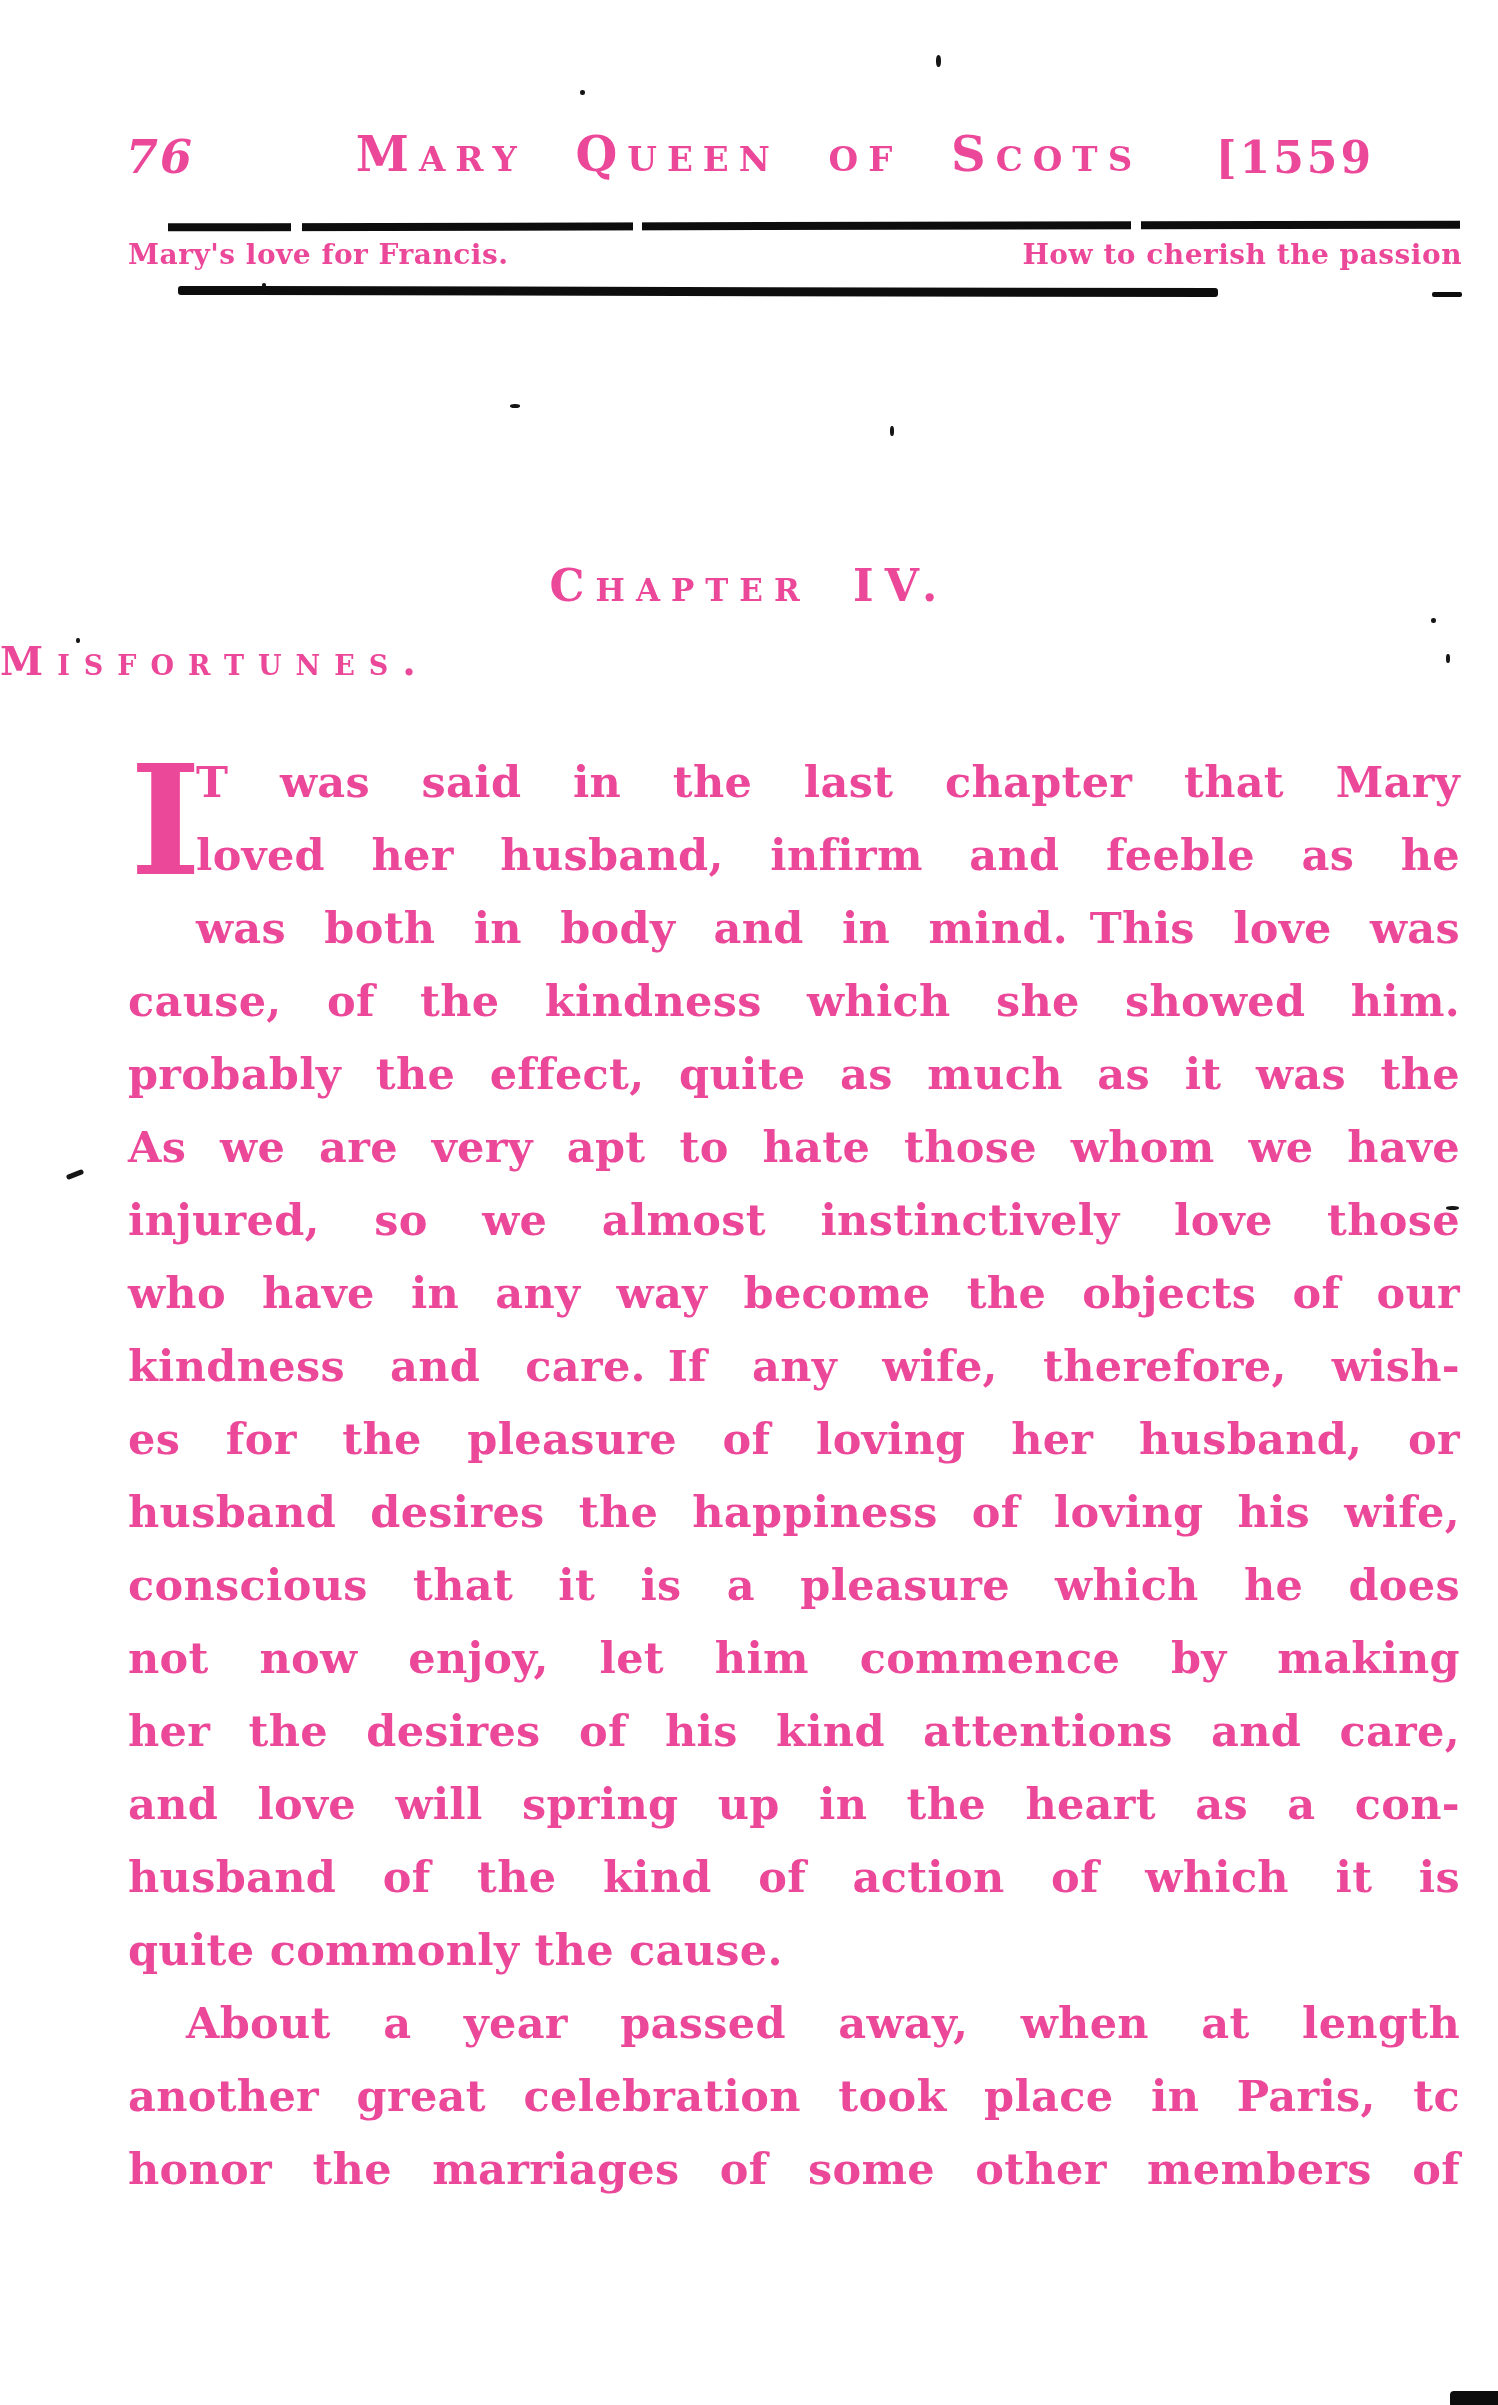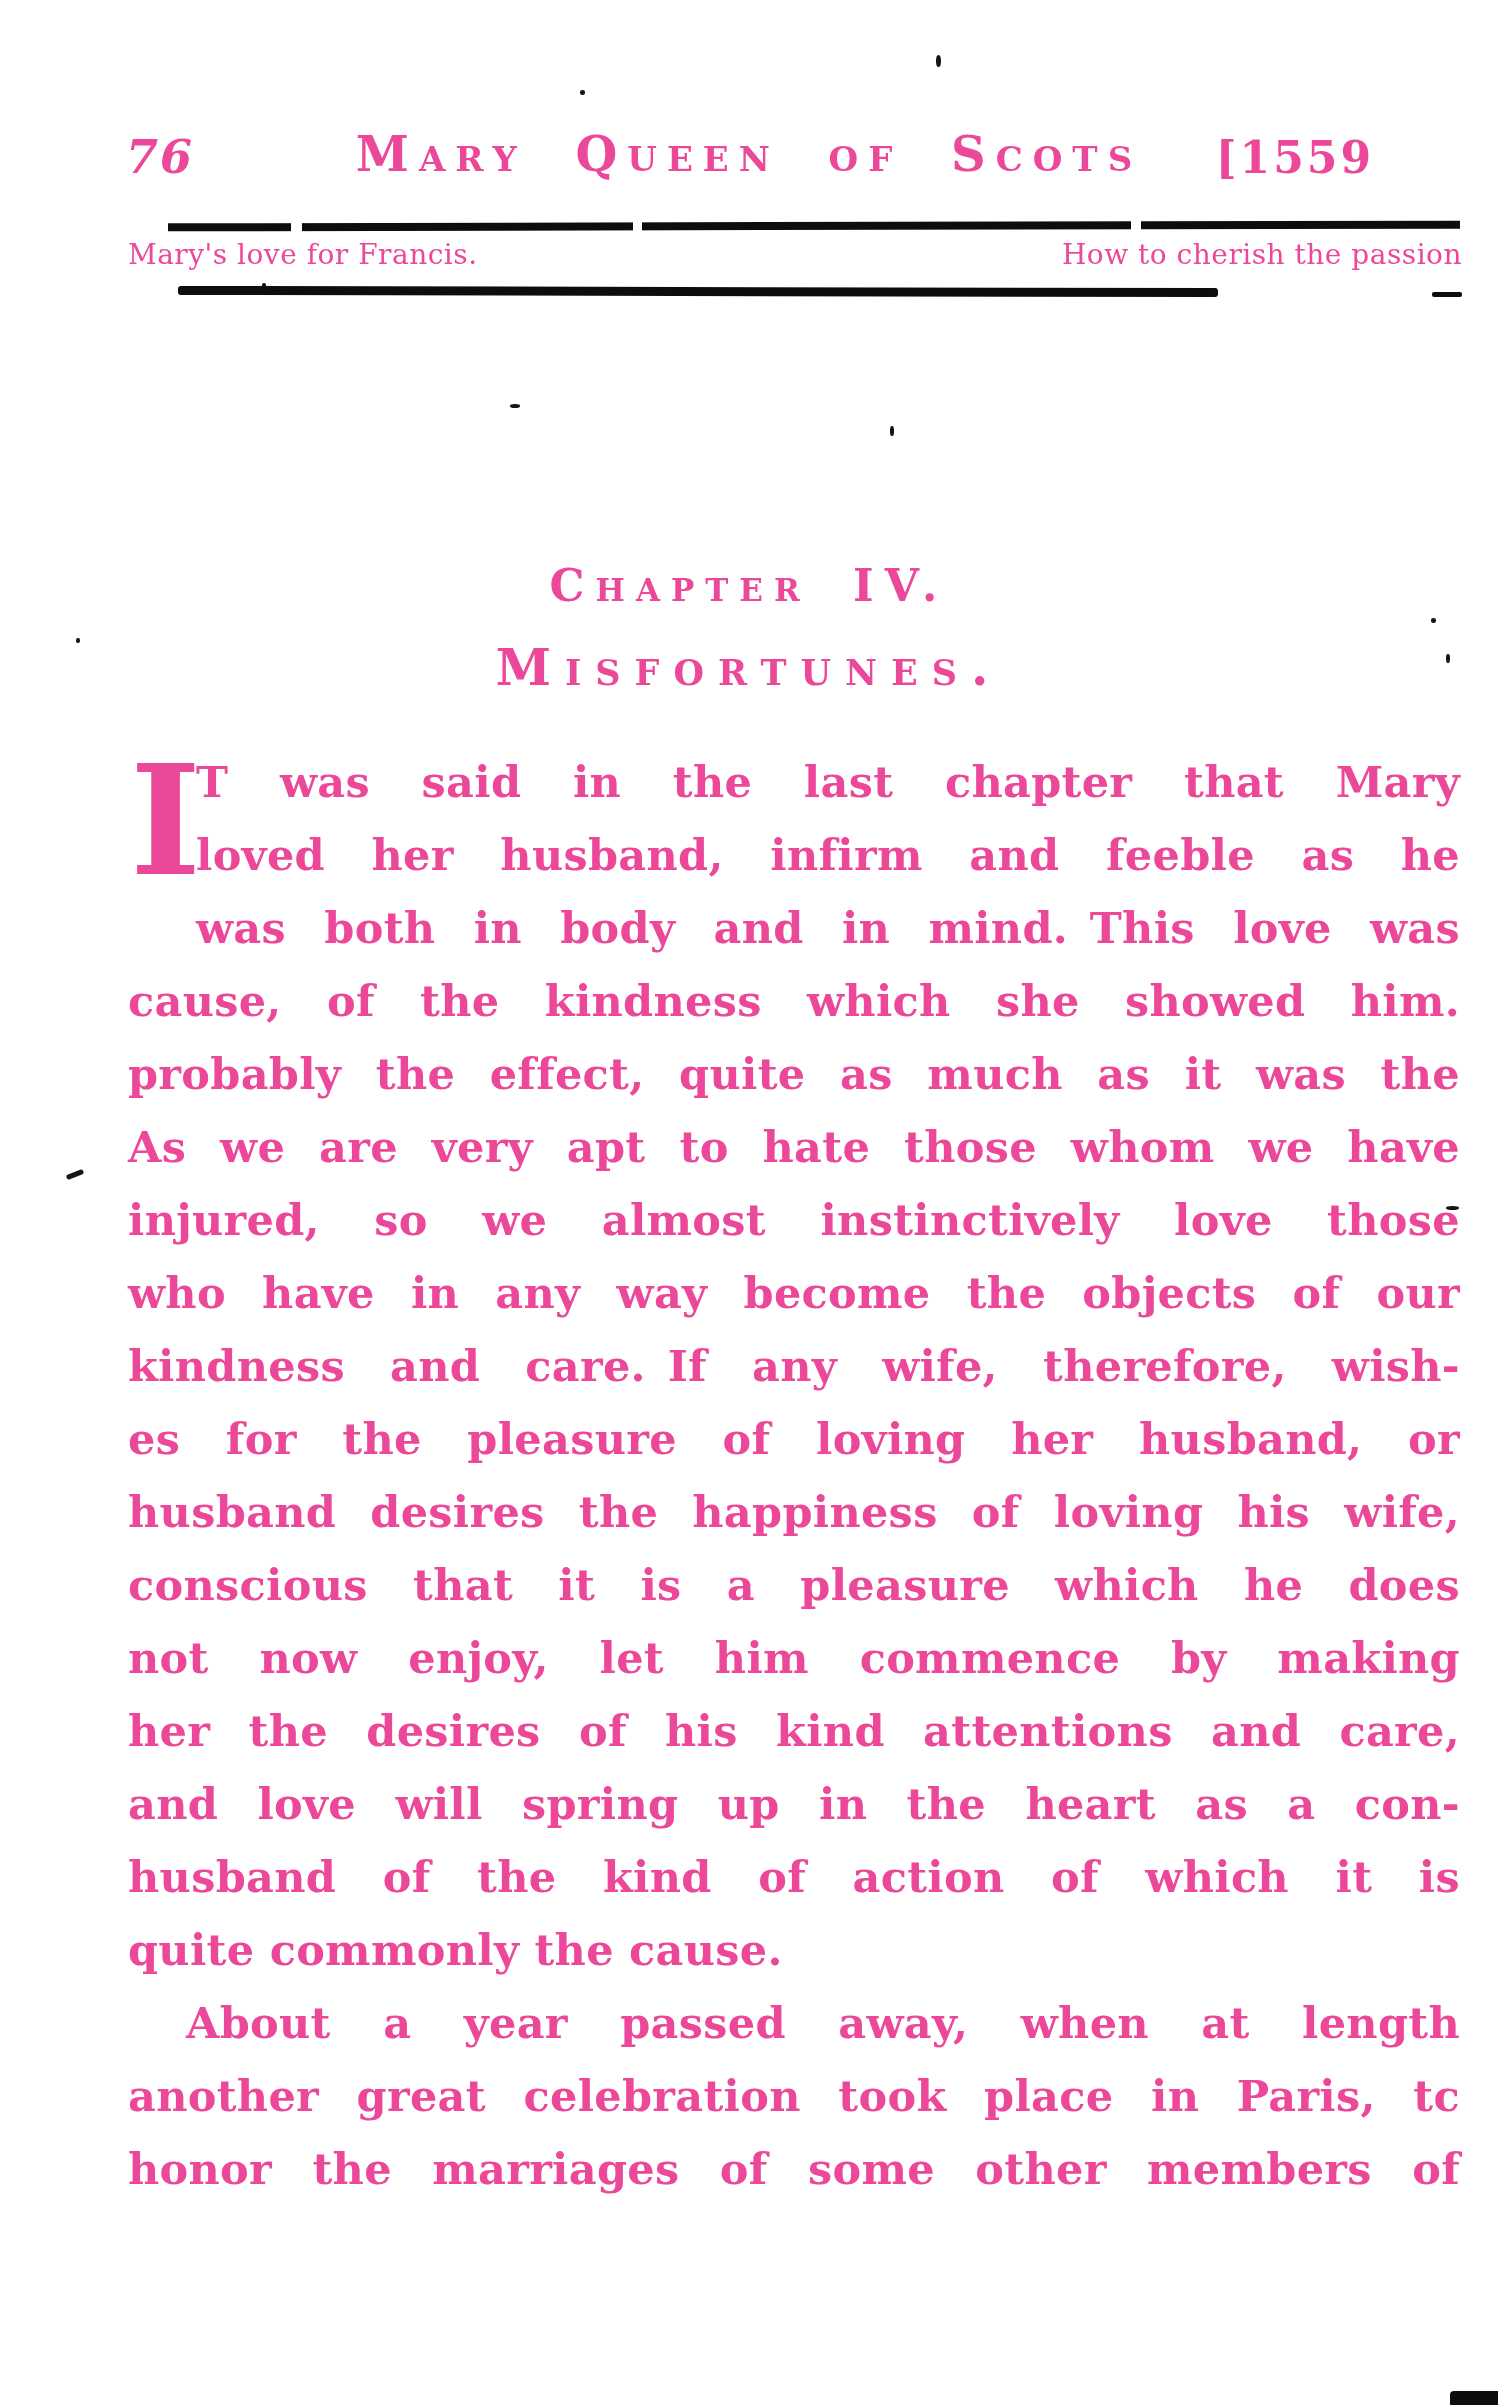--- a/index.html
+++ b/index.html
@@ -51,37 +51,37 @@
   }
   .rule2-dash {
     left: 1432px; top: 292px; width: 30px; height: 5px;
     border-radius: 2px;
   }
 
   
   .running {
     position: absolute; left: 128px; right: 36px; top: 238px;
     display: flex; justify-content: space-between;
-    font-size: 28px; font-weight: normal;
+    font-size: 28px; font-weight: bold;
     letter-spacing: 0.5px;
   }
 
   
   .chapter {
     position: absolute; left: 0; right: 0; top: 544px; margin: 16px;
     text-align: center;
     font-variant: small-caps;
     font-size: 44px; font-weight: bold;
     letter-spacing: 11px; word-spacing: 16px;
   }
   .subheading {
     position: absolute; left: 0; right: 0; top: 638px; margin: 0;
-    text-align: center;
+    text-align: left;
     font-variant: small-caps;
-    font-size: 50px; font-weight: bold;
+    font-size: 39px; font-weight: bold;
     letter-spacing: 14px;
   }
 
   
   .bodytext {
     position: absolute; left: 128px; top: 746px; width: 1332px;
     font-size: 43px; font-weight: bold;
     letter-spacing: 0.3px;
   }
   .para { margin: 0; }

